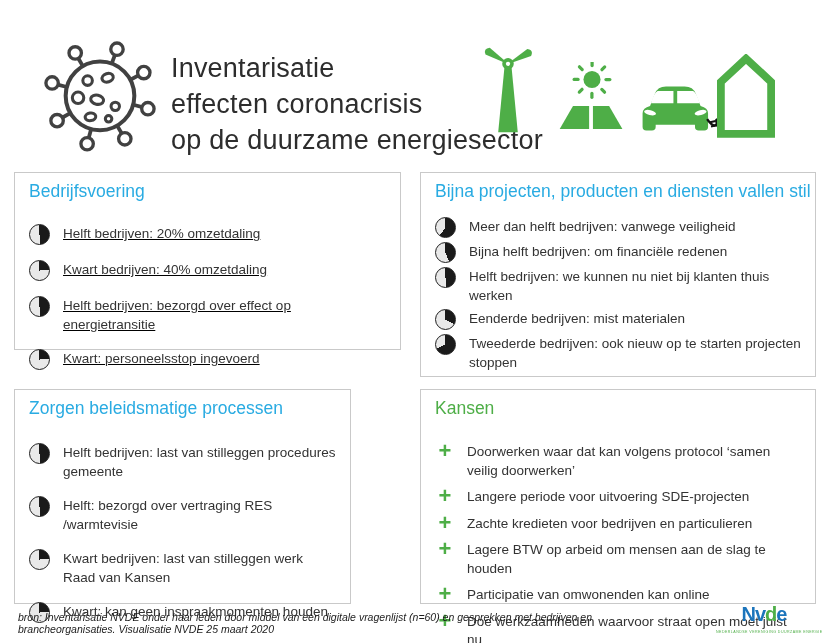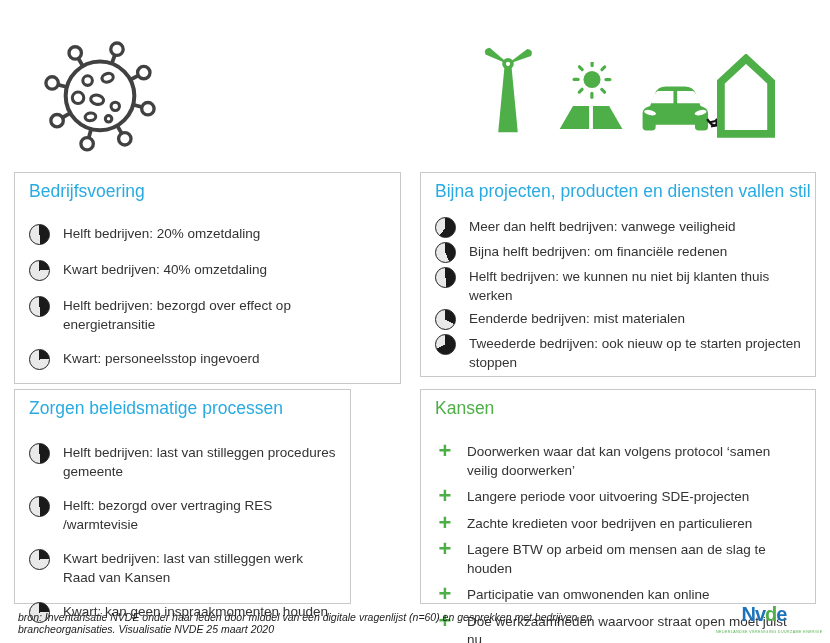--- a/index.html
+++ b/index.html
@@ -11,31 +11,31 @@
   .virus { position:absolute; left:38px; top:26px; width:124px; height:134px; }
   .title { position:absolute; left:171px; top:50px; font-size:27px; line-height:36px; color:#2d2d2d; letter-spacing:0.2px; }
   .energy-icons { position:absolute; left:466px; top:34px; width:350px; height:104px; }
   .icon-turbine { position:absolute; left:2px;  top:2px;  width:80px; height:100px; }
   .icon-solar   { position:absolute; left:88px; top:28px; width:76px;  height:72px; }
   .icon-car     { position:absolute; left:168px; top:44px; width:92px; height:58px; }
   .icon-house   { position:absolute; left:250px; top:20px; width:60px; height:84px; }
 
   
   .panel { position:absolute; background:#fff; border:1px solid #c9c9c9; padding:8px 14px 6px 14px; }
-  .p1 { left:14px;  top:172px; width:387px; height:212px; }
+  .p1 { left:14px;  top:172px; width:387px; height:178px; }
   .p2 { left:420px; top:172px; width:396px; height:205px; }
   .p3 { left:14px;  top:389px; width:337px; height:215px; }
   .p4 { left:420px; top:389px; width:396px; height:215px; }
   .panel h2 { font-size:17.5px; font-weight:400; white-space:nowrap; }
   .h-blue  { color:#29abe2; }
   .h-green { color:#4eae47; }
 
   .row { display:flex; align-items:flex-start; gap:13px; }
   .p1 h2 { margin-bottom:22px; }
-  .p1 .row { margin-bottom:15px; }
+  .p1 .row { margin-bottom:15px;text-decoration:underline; }
   .p2 h2 { margin-bottom:15px; }
   .p2 .row { margin-bottom:4px; }
   .p3 h2 { margin-bottom:24px; }
   .p3 .row { margin-bottom:15px; }
   .p4 h2 { margin-bottom:23px; }
   .p4 .row { margin-bottom:7px; gap:12px; }
 
   .pie { flex:0 0 auto; width:21px; height:21px; border-radius:50%; border:1.6px solid #1f1f1f; }
   .rowtext { font-size:13.5px; line-height:18.5px; color:#333; padding-top:1px; max-width:336px; }
   .plus { flex:0 0 auto; width:20px; text-align:center; color:#4eae47; font-size:22px; line-height:18px; font-weight:bold; }
@@ -83,20 +83,25 @@
         <ellipse cx="73" cy="49" rx="6" ry="4.4" transform="rotate(-18 73 49)"></ellipse>
         <circle cx="42" cy="70" r="6"></circle>
         <ellipse cx="62" cy="72" rx="6.8" ry="4.8" transform="rotate(12 62 72)"></ellipse>
         <circle cx="81" cy="79" r="4.4"></circle>
         <ellipse cx="55" cy="90" rx="5.6" ry="4" transform="rotate(-10 55 90)"></ellipse>
         <circle cx="74" cy="92" r="3.4"></circle>
       </g>
     </svg>
   </div>
 
+  <div class="title">
+    <div>Inventarisatie</div>
+    <div>effecten coronacrisis</div>
+    <div>op de duurzame energiesector</div>
+  </div>
 
   <div class="energy-icons">
     <div class="icon-turbine">
       <svg viewBox="0 0 90 110" fill="#4eae47">
         <polygon points="41,34 49,34 56,107 34,107"></polygon>
         <g>
           <path d="M45,32 L40.5,3 Q45,-3 49.5,3 Z" transform="rotate(-58 45 30)"></path>
           <path d="M45,32 L40.5,3 Q45,-3 49.5,3 Z" transform="rotate(62 45 30)"></path>
           <path d="M45,32 L40.5,3 Q45,-3 49.5,3 Z" transform="rotate(182 45 30)"></path>
         </g>

